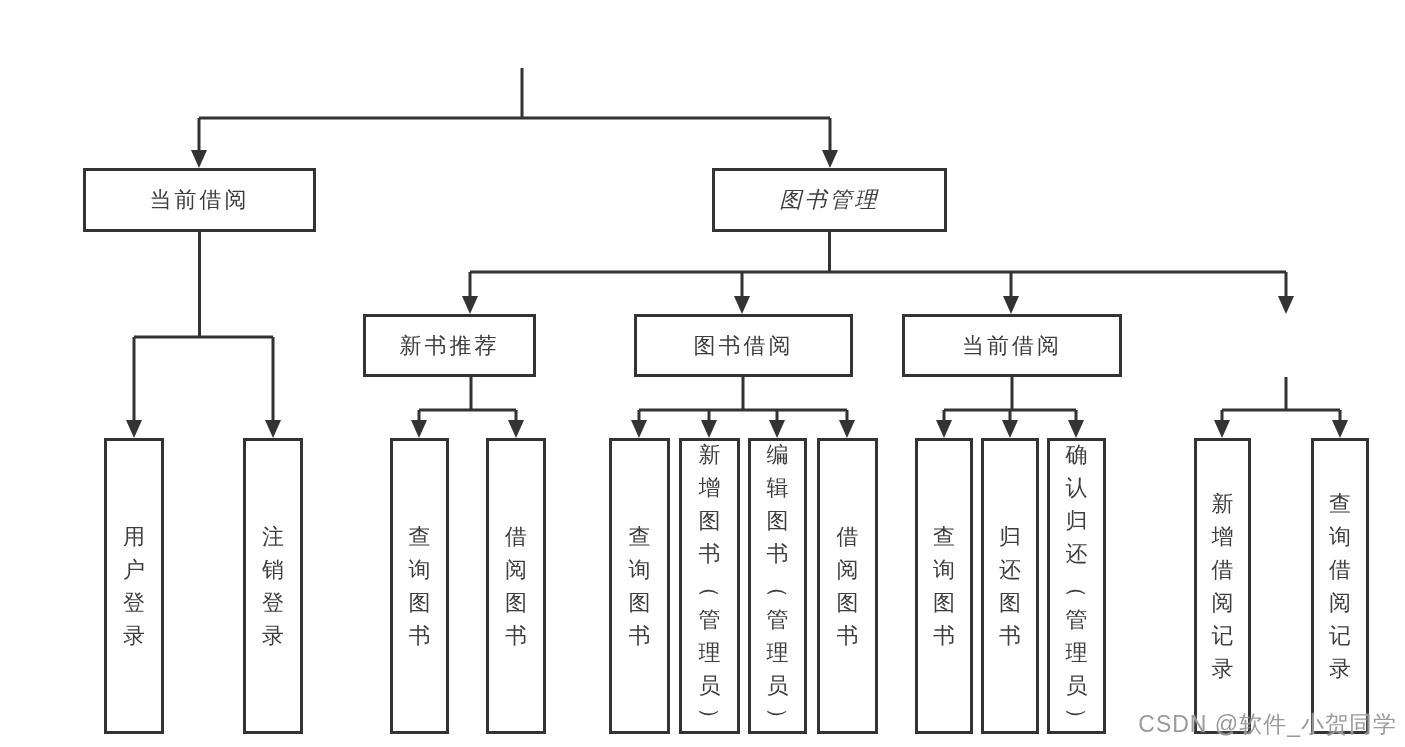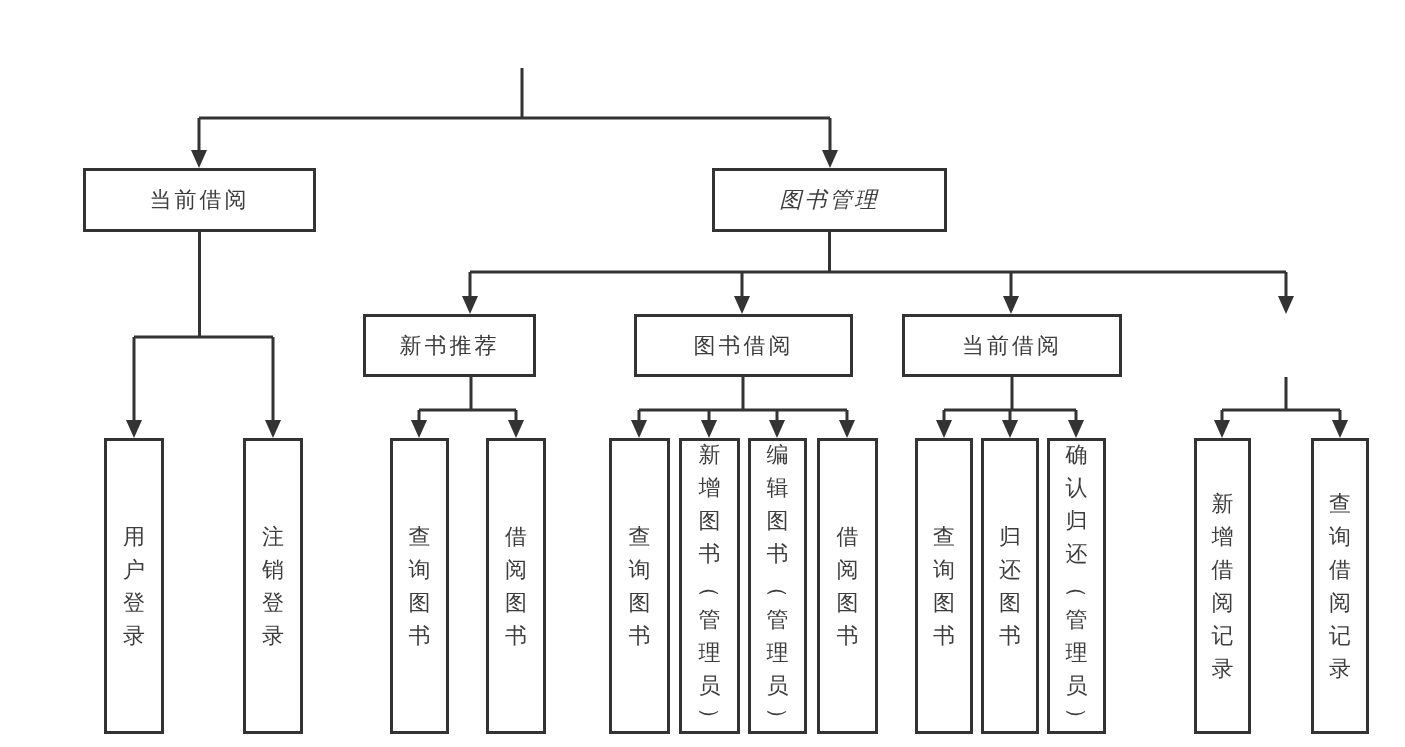--- a/index.html
+++ b/index.html
@@ -239,13 +239,14 @@
     <span class="vlabel">
         <span class="vchar">查</span>
         <span class="vchar">询</span>
         <span class="vchar">借</span>
         <span class="vchar">阅</span>
         <span class="vchar">记</span>
         <span class="vchar">录</span>
       </span>
   </div>
 
+  <div class="watermark">CSDN @软件_小贺同学</div>
 </div>
 
 </body></html>

